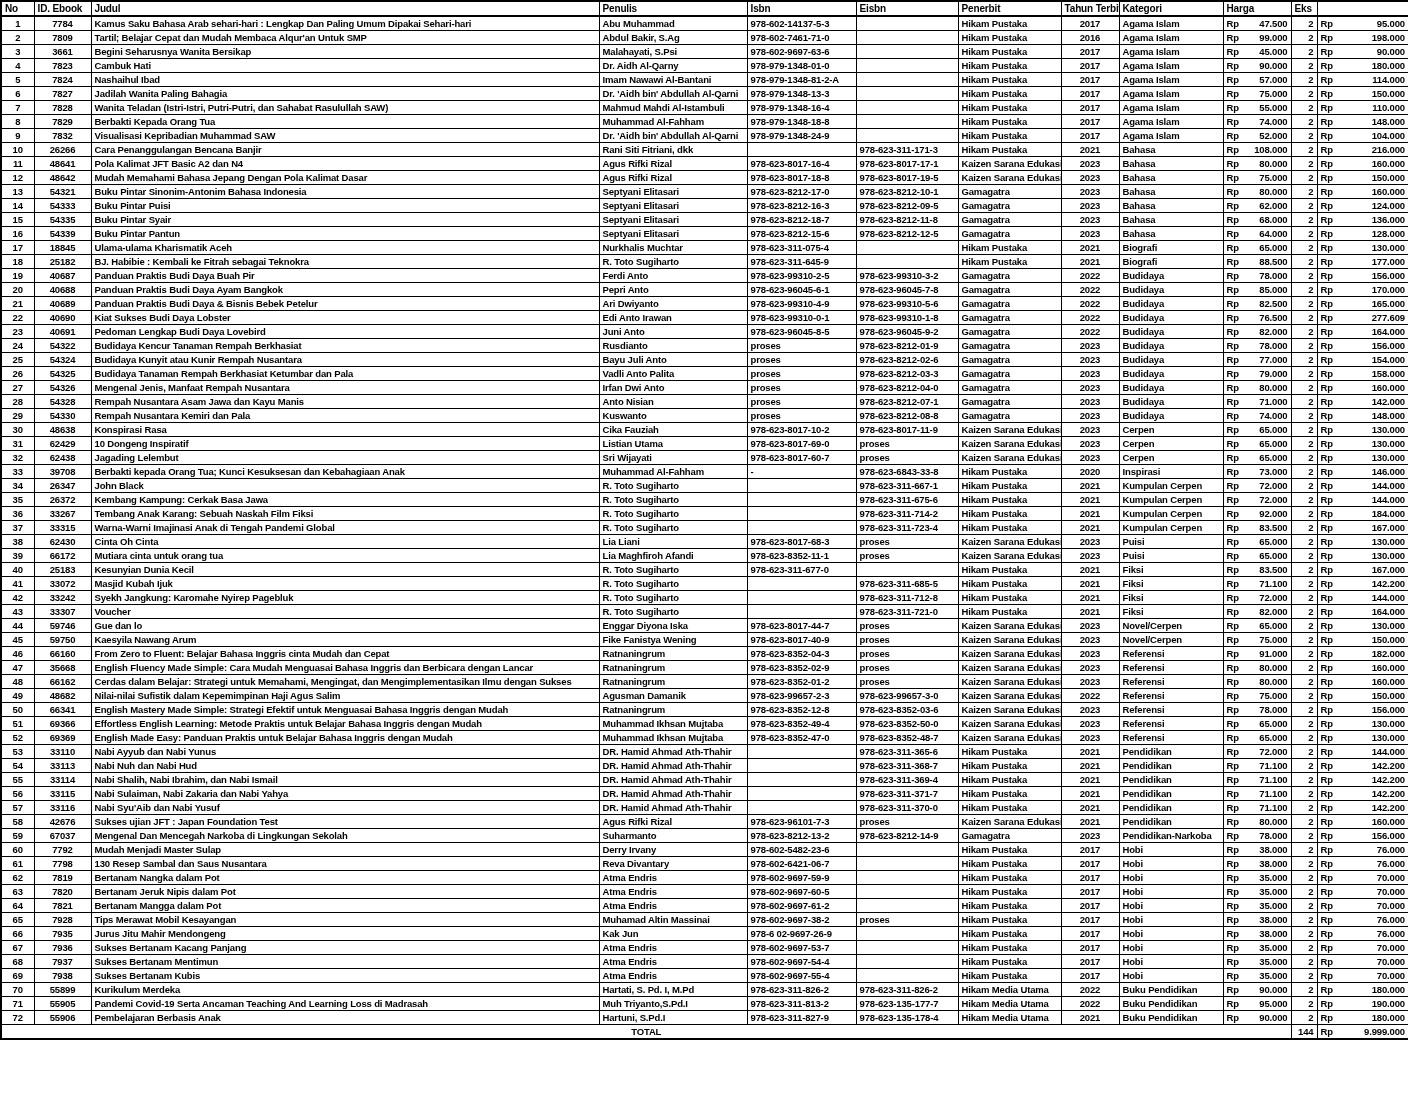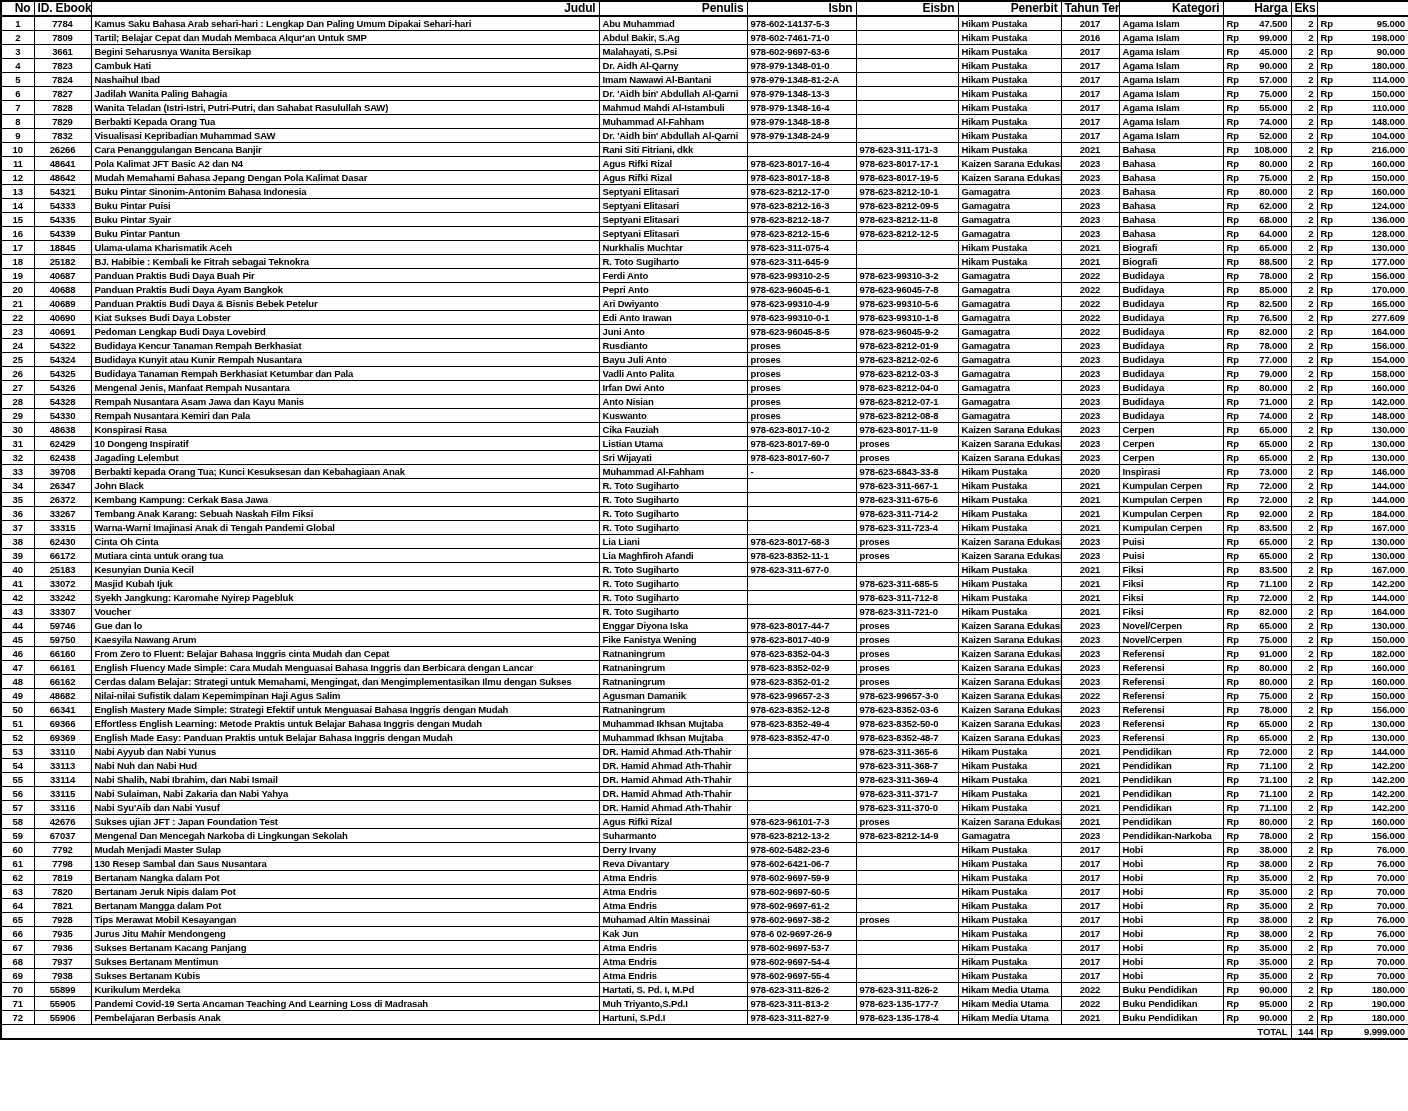--- a/index.html
+++ b/index.html
@@ -23,37 +23,37 @@
     font-size: 9.5px;
     font-weight: 700;
     color: #000;
     letter-spacing: -0.15px;
     white-space: nowrap;
     overflow: hidden;
     vertical-align: middle;
     line-height: 13px;
   }
   .sheet thead th {
-    text-align: right;
+    text-align: left;
     border-bottom-width: 2px;
-    font-size: 12px;
+    font-size: 10px;
     margin-top: 12px;
   }
   .al-c { text-align: center; }
   .al-l { text-align: left; }
   .al-r { text-align: right; padding-right: 4px; }
   .tl { border-left-width: 2px; }
   .acct { padding: 0 3px; }
   .acct .inner {
     display: flex;
     justify-content: space-between;
     align-items: center;
   }
   tfoot td { border-top-width: 1px; }
-  tfoot .total-label { text-align: right; }
+  tfoot .total-label { text-align: center; }
 </style>
 </head>
 <body>
 
 <table class="sheet">
   <colgroup>
     <col style="width:33px">
       <col style="width:57px">
       <col style="width:508px">
       <col style="width:148px">
@@ -1182,21 +1182,21 @@
         <td class="tl al-r">2</td>
         <td class="tl acct">
           <div class="inner">
             <span>Rp</span>
             <span>182.000</span>
           </div>
         </td>
       </tr>
       <tr>
         <td class="al-c">47</td>
-        <td class="al-c">66161</td>
+        <td class="al-c">35668</td>
         <td class="al-l">English Fluency Made Simple: Cara Mudah Menguasai Bahasa Inggris dan Berbicara dengan Lancar</td>
         <td class="al-l">Ratnaningrum</td>
         <td class="al-l">978-623-8352-02-9</td>
         <td class="al-l">proses</td>
         <td class="al-l">Kaizen Sarana Edukasi</td>
         <td class="al-c">2023</td>
         <td class="al-l">Referensi</td>
         <td class="tl acct">
           <div class="inner">
             <span>Rp</span>

